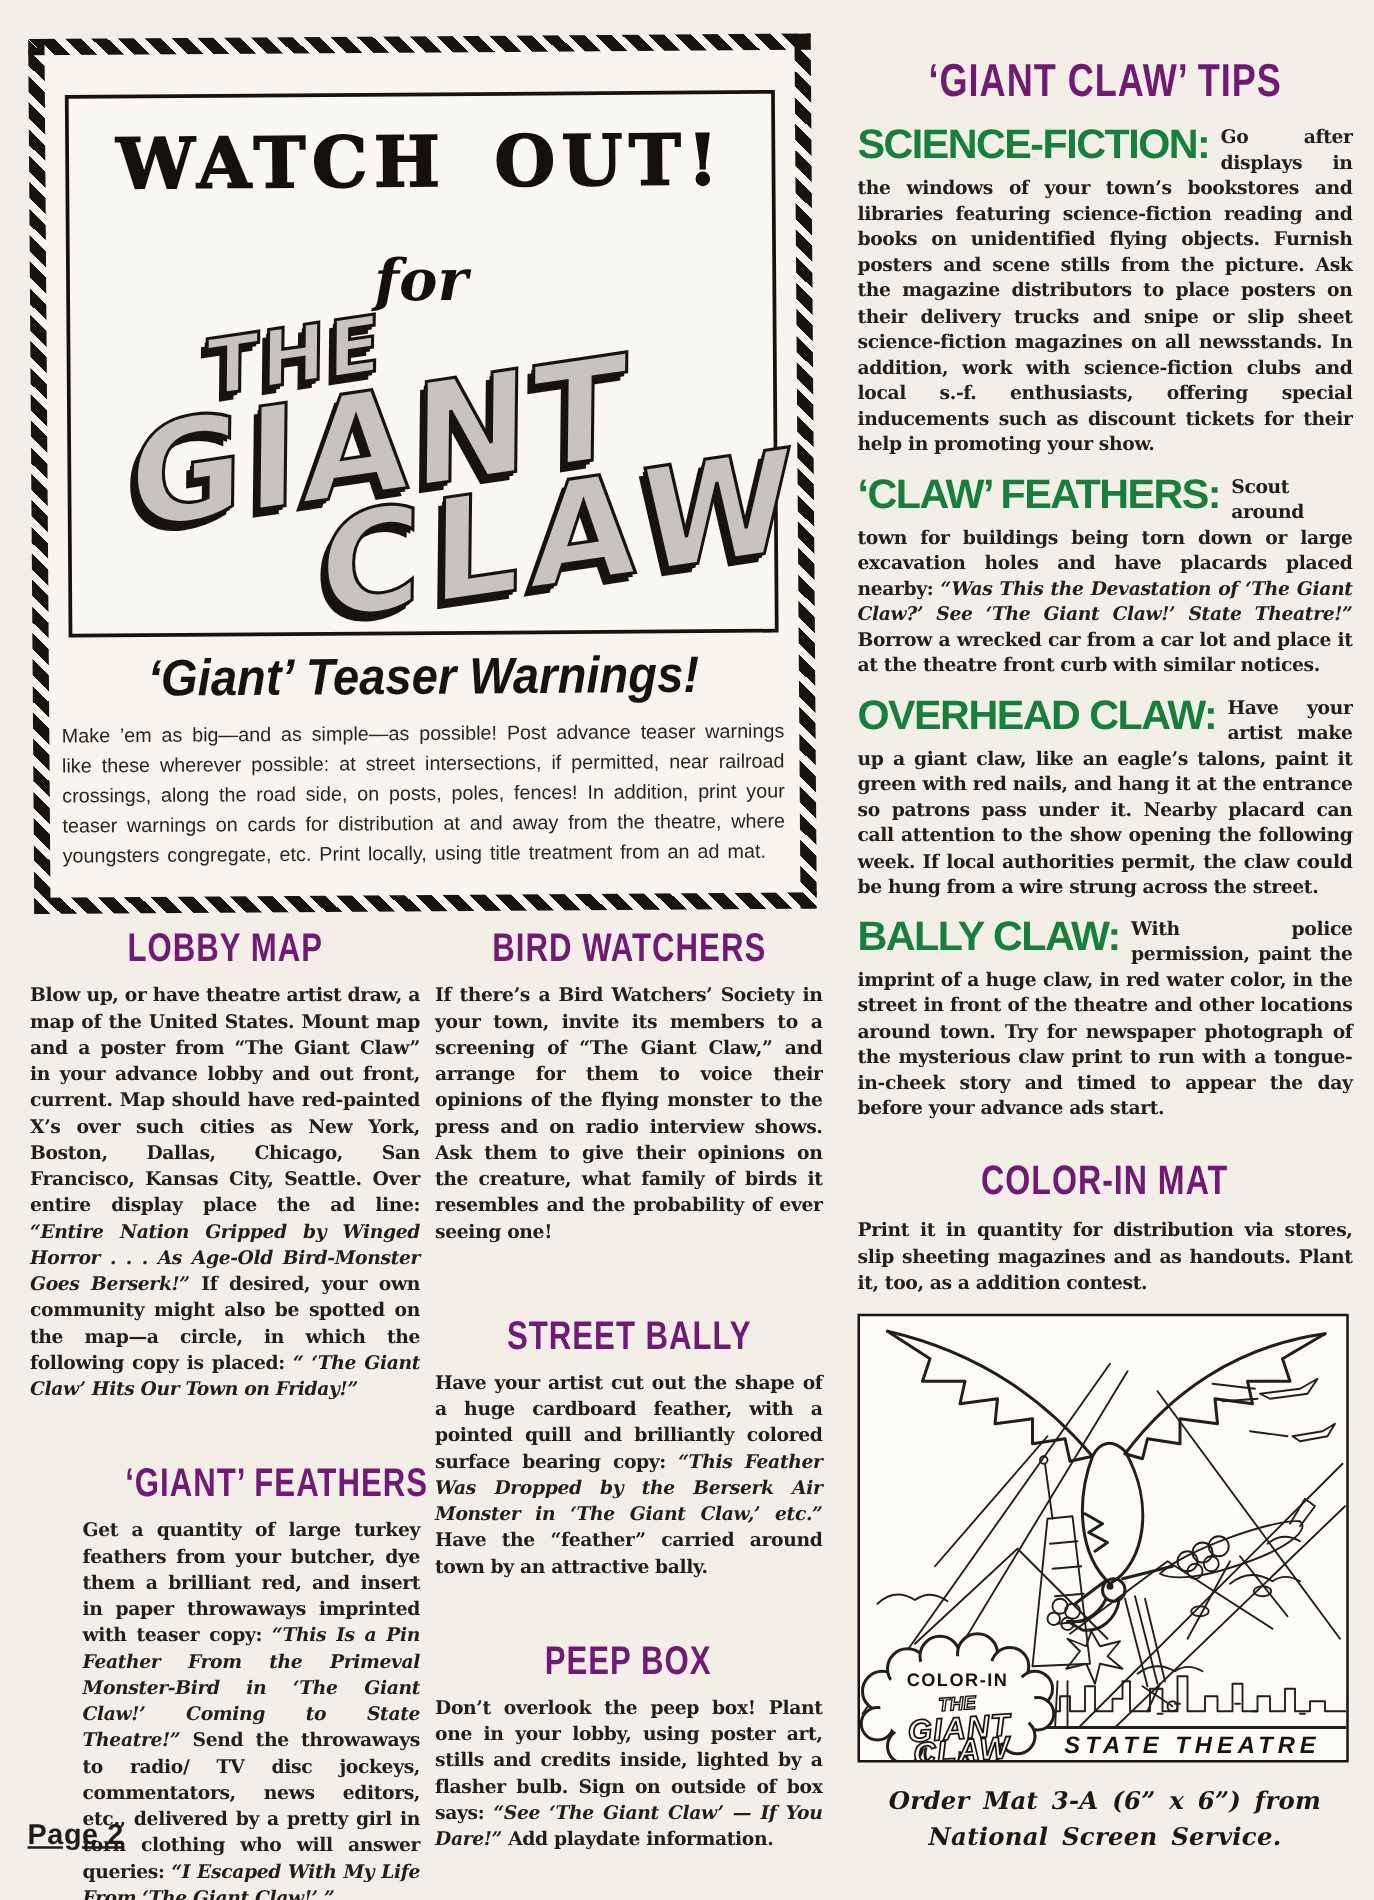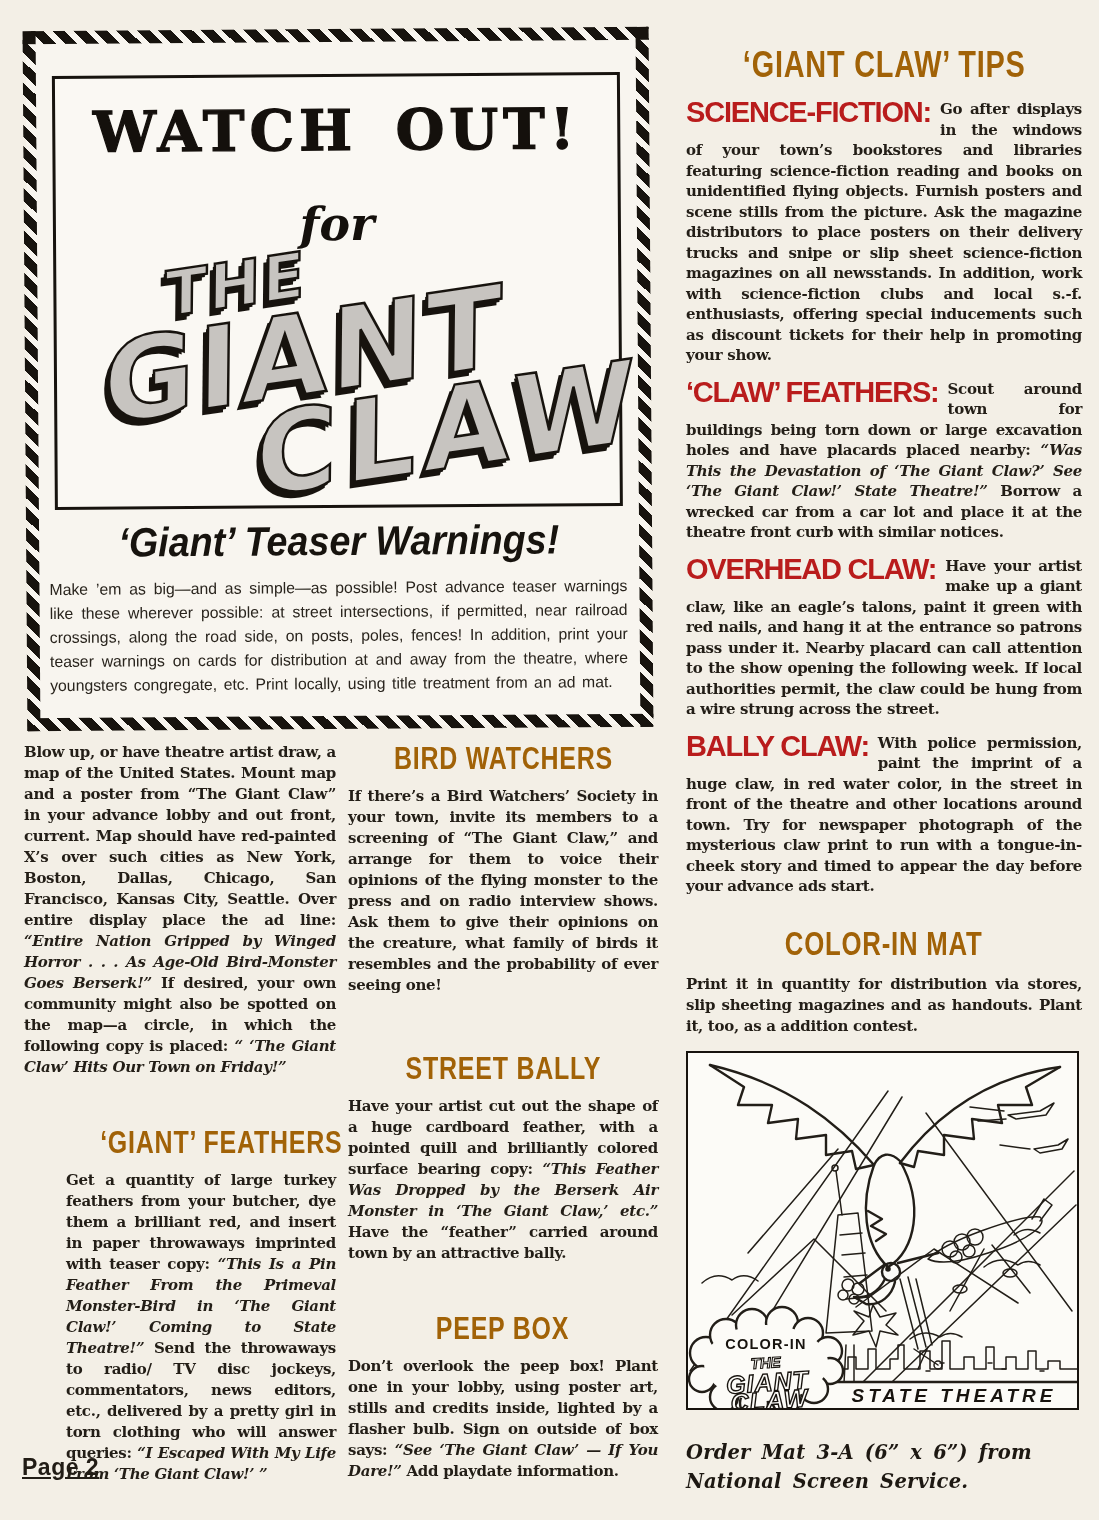--- a/index.html
+++ b/index.html
@@ -31,47 +31,47 @@
   #logo-the{left:102px;top:12px;font-size:62px;letter-spacing:2px;}
   #logo-giant{left:28px;top:66px;font-size:112px;letter-spacing:3px;}
   #logo-claw{left:168px;top:160px;font-size:112px;letter-spacing:8px;}
   #teaser-heading{left:0;right:0;top:486px;text-align:center;color:#17130e;
     font-weight:bold;font-style:italic;font-size:41px;}
   #teaser-heading span{display:inline-block;transform:scaleX(.92);}
   #teaser-body{left:20px;top:544px;width:578px;font-size:15.8px;line-height:24px;
     text-align:justify;color:#29241d;word-spacing:2px;}
 
   
-  .col-title{text-align:center;font-weight:bold;font-size:32px;color:#a16207;line-height:1;margin:0 0 12px 0;white-space:nowrap;}
+  .col-title{text-align:center;font-weight:bold;font-size:32px;color:#701a75;line-height:1;margin:0 0 12px 0;white-space:nowrap;}
   .col-title>span{display:inline-block;transform:scaleX(.78);letter-spacing:1px;}
   .body-serif{font-family:"DejaVu Serif",serif;font-weight:bold;font-size:15px;line-height:21px;
     letter-spacing:-.3px;text-align:justify;color:#231e17;margin:0;}
   .body-serif i{font-style:italic;}
   .section{margin:0;}
 
   
   #col-left{left:24px;top:742px;width:312px;}
   #sec-feathers{margin-top:48px;margin-left:42px;}
   #col-mid{left:348px;top:742px;width:310px;}
   #sec-bally{margin-top:56px;}
   #sec-peep{margin-top:48px;}
 
   
   #col-right{left:686px;top:46px;width:396px;}
   #tips-title{font-size:37px;margin-bottom:16px;}
   .tip{margin-bottom:13px;}
   .tip-body{line-height:20.5px;}
   .tip-label{float:left;font-weight:bold;font-family:"Liberation Sans",sans-serif;
-    font-size:29px;letter-spacing:-1.2px;line-height:.95;color:#b91c1c;
+    font-size:33px;letter-spacing:-1.2px;line-height:.95;color:#15803d;
     margin-right:9px;height:41px;font-style:normal;}
   #colorin-block{margin-top:30px;}
   #colorin-title{font-size:33px;margin-bottom:14px;}
   #illustration-box{margin-top:14px;width:389px;height:355px;border:2.5px solid #17130e;background:#fcfbf7;}
-  #colorin-caption{margin-top:28px;font-family:"DejaVu Serif",serif;font-weight:bold;font-style:italic;
-    font-size:19.5px;line-height:29px;color:#1d1812;text-align:left;letter-spacing:.2px;word-spacing:4px;}
+  #colorin-caption{margin-top:16px;font-family:"DejaVu Serif",serif;font-weight:bold;font-style:italic;
+    font-size:19.5px;line-height:29px;color:#1d1812;text-align:center;letter-spacing:.2px;word-spacing:4px;}
 
   #page-label{left:22px;top:1454px;font-size:23px;font-weight:bold;letter-spacing:.5px;color:#211c15;text-decoration:underline;}
 
   
   svg .ln{stroke:#221e18;stroke-width:1.5;fill:none;stroke-linejoin:round;stroke-linecap:round;}
   svg .thick{stroke-width:2.4;}
   svg .paper{fill:#fcfbf7;}
   svg text{font-family:"Liberation Sans",sans-serif;}
 </style>
 </head>
@@ -92,20 +92,21 @@
       <span class="logo-word" id="logo-claw">CLAW</span>
     </div>
   </div>
 
   <div class="abs" id="teaser-heading"><span>‘Giant’ Teaser Warnings!</span></div>
   <div class="abs" id="teaser-body">Make ’em as big—and as simple—as possible! Post advance teaser warnings like these wherever possible: at street intersections, if permitted, near railroad crossings, along the road side, on posts, poles, fences! In addition, print your teaser warnings on cards for distribution at and away from the theatre, where youngsters congregate, etc. Print locally, using title treatment from an ad mat.</div>
 </div>
 
 <div class="abs" id="col-left">
   <div class="section" id="sec-lobby">
+    <h2 class="col-title"><span>LOBBY MAP</span></h2>
     <p class="body-serif">Blow up, or have theatre artist draw, a map of the United States. Mount map and a poster from “The Giant Claw” in your advance lobby and out front, current. Map should have red-painted X’s over such cities as New York, Boston, Dallas, Chicago, San Francisco, Kansas City, Seattle. Over entire display place the ad line: <i>“Entire Nation Gripped by Winged Horror . . . As Age-Old Bird-Monster Goes Berserk!”</i> If desired, your own community might also be spotted on the map—a circle, in which the following copy is placed: <i>“ ‘The Giant Claw’ Hits Our Town on Friday!”</i></p>
   </div>
   <div class="section" id="sec-feathers">
     <h2 class="col-title"><span>‘GIANT’ FEATHERS</span></h2>
     <p class="body-serif">Get a quantity of large turkey feathers from your butcher, dye them a brilliant red, and insert in paper throwaways imprinted with teaser copy: <i>“This Is a Pin Feather From the Primeval Monster-Bird in ‘The Giant Claw!’ Coming to State Theatre!”</i> Send the throwaways to radio/ TV disc jockeys, commentators, news editors, etc., delivered by a pretty girl in torn clothing who will answer queries: <i>“I Escaped With My Life From ‘The Giant Claw!’ ”</i></p>
   </div>
 </div>
 
 <div class="abs" id="col-mid">
   <div class="section">

